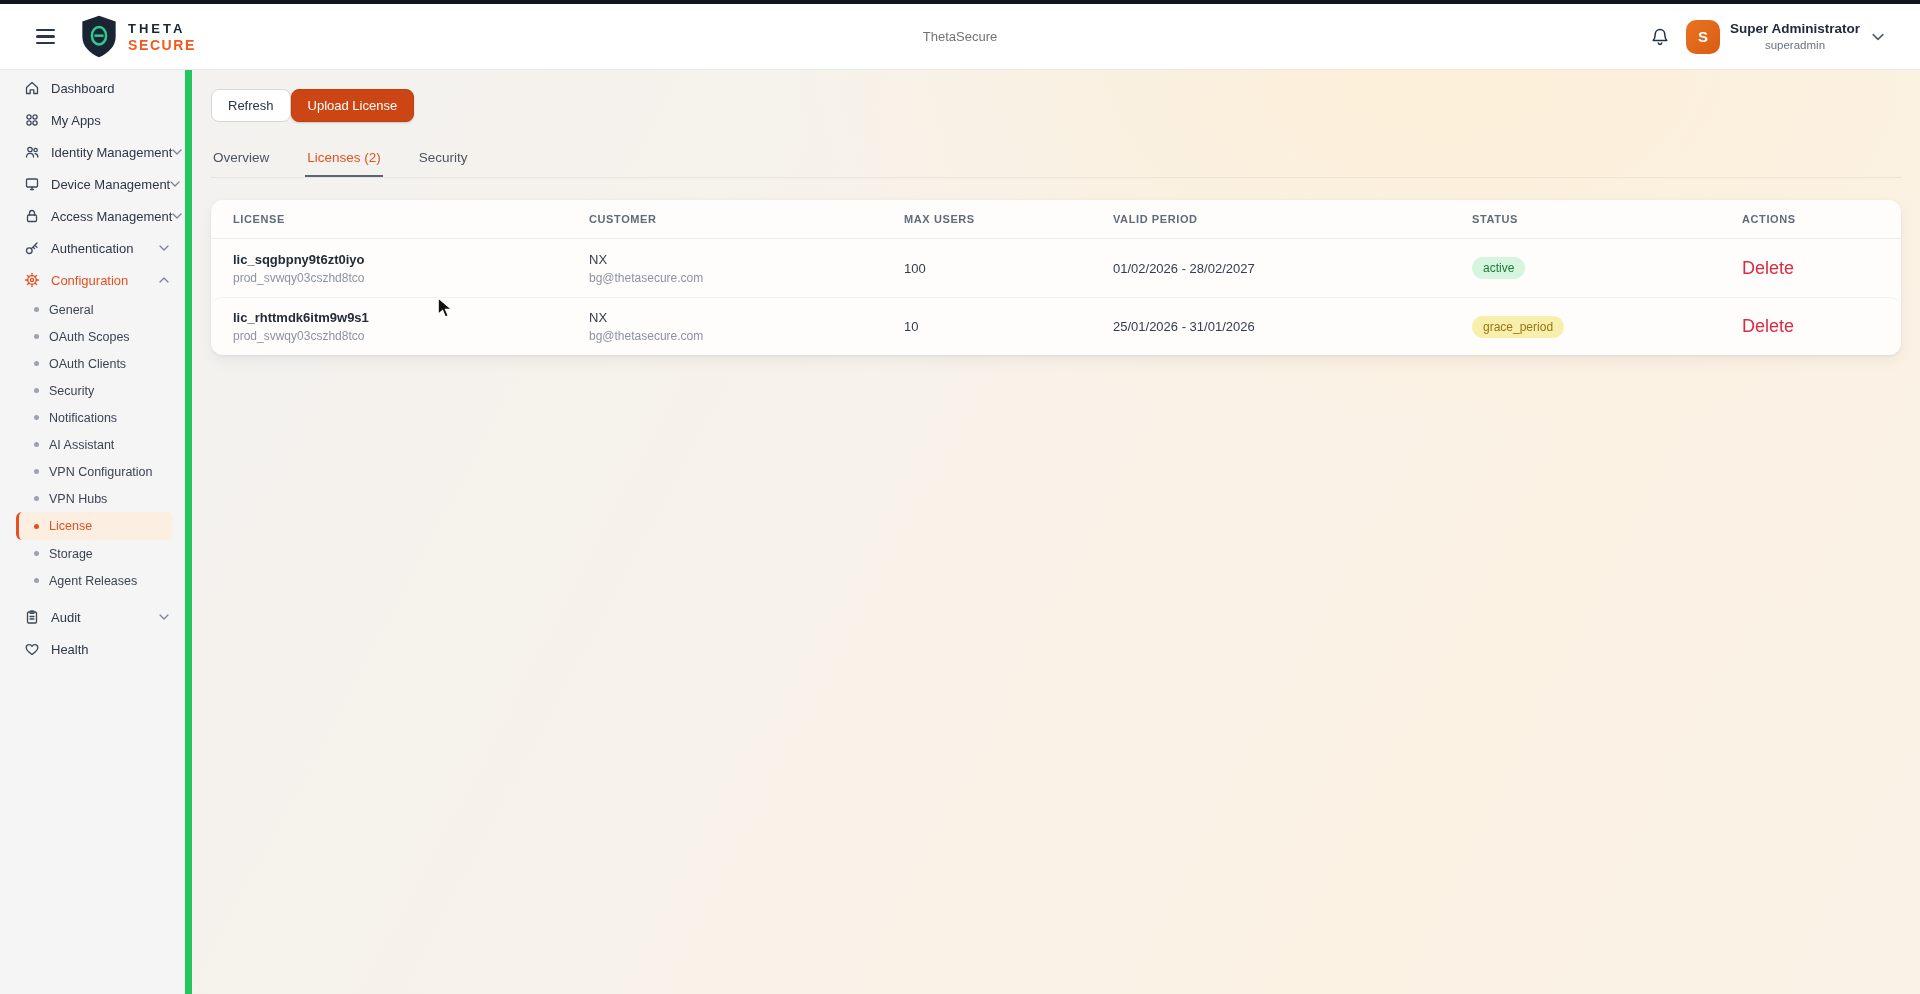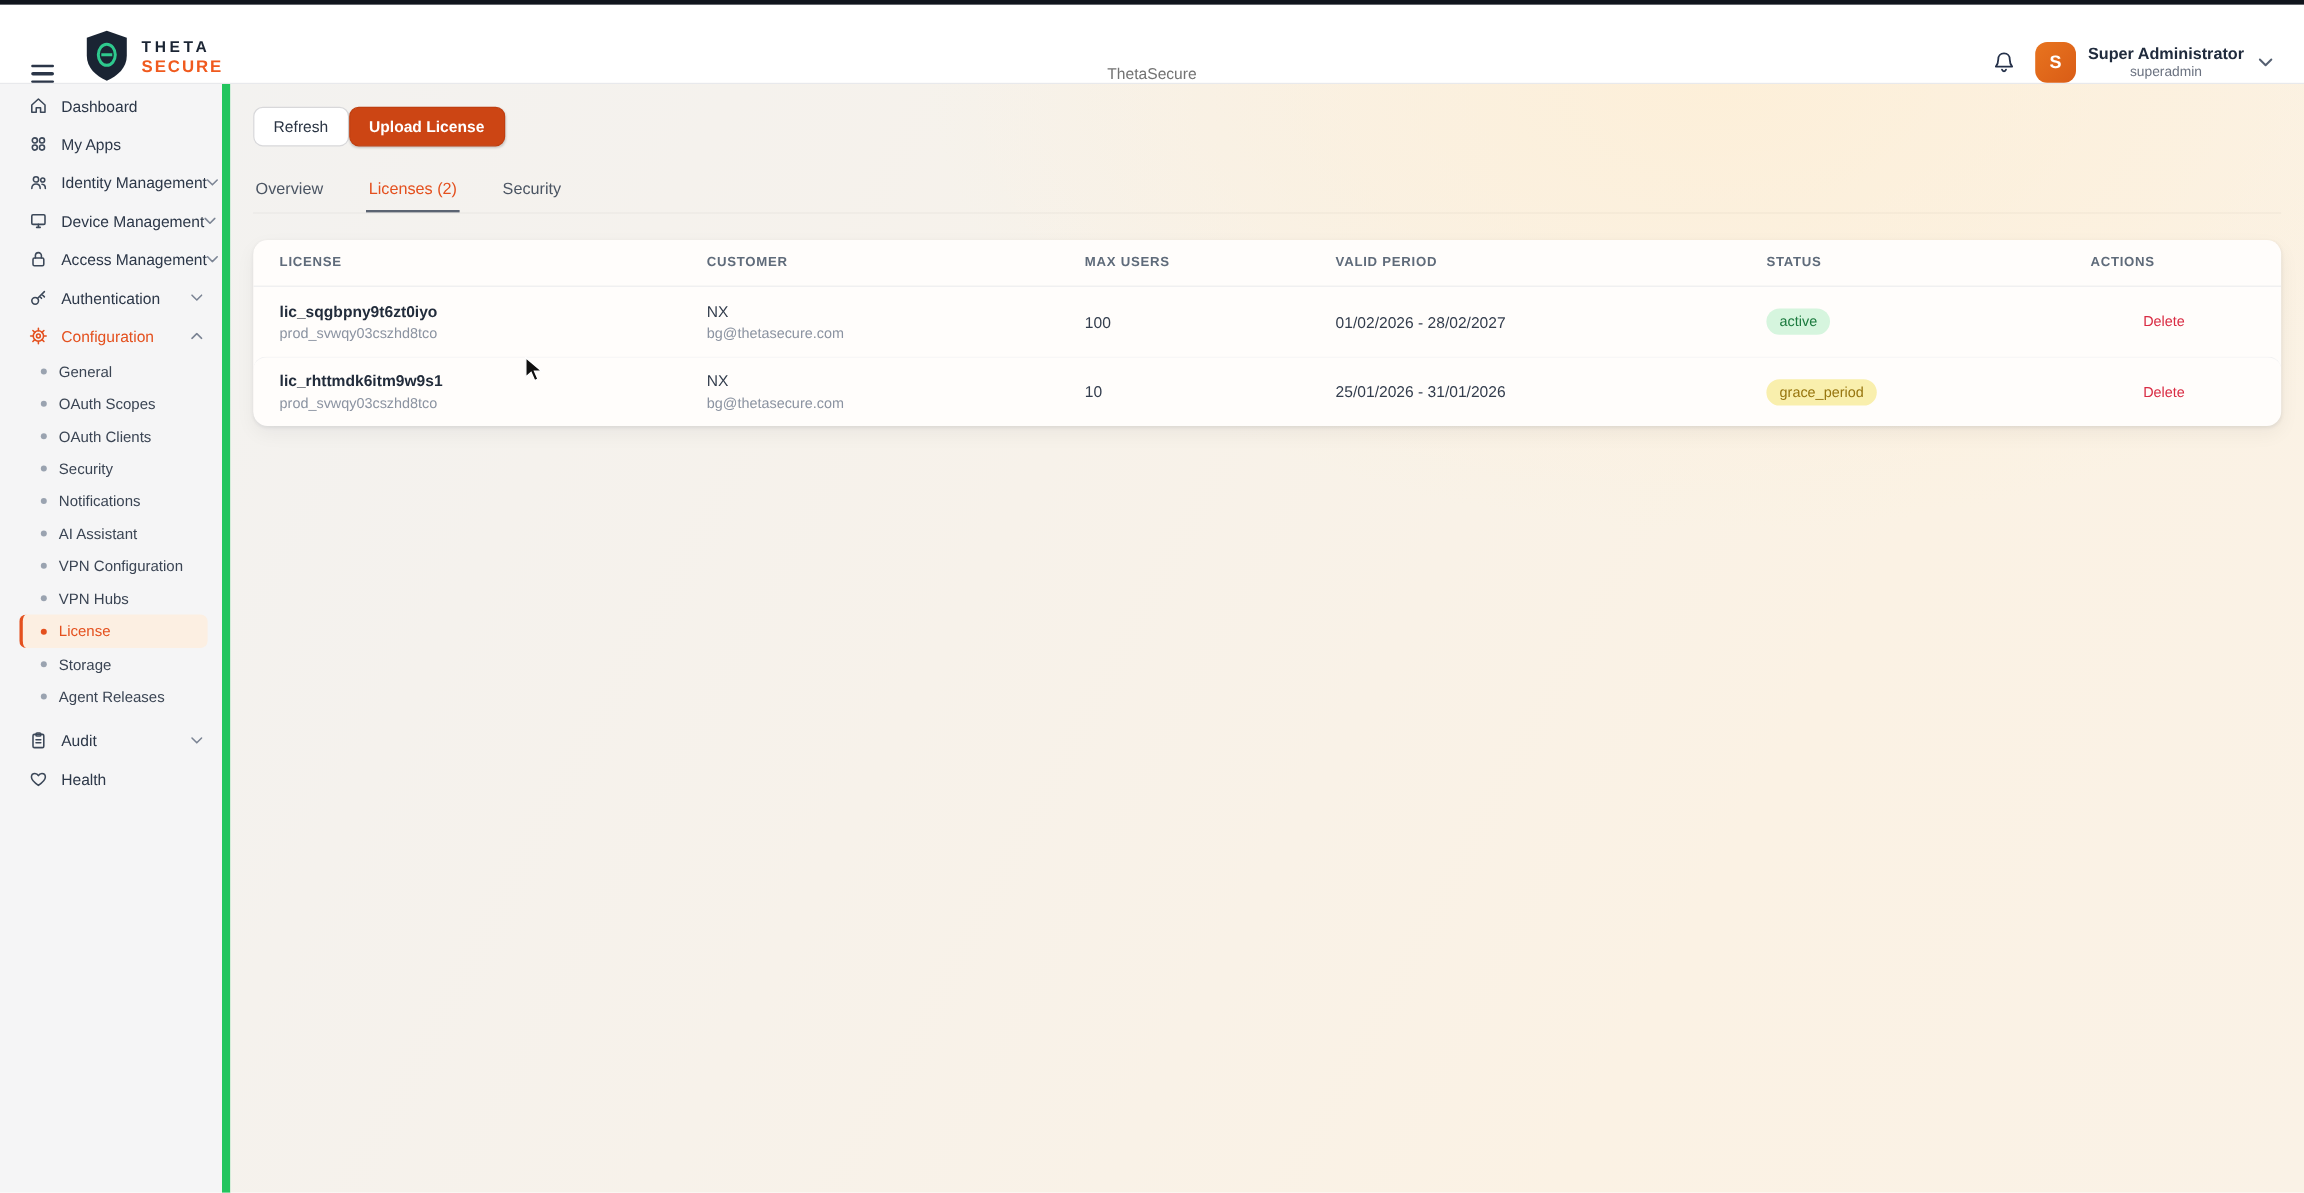--- a/index.html
+++ b/index.html
@@ -8,21 +8,21 @@
     width:1920px; height:994px; overflow:hidden;
     font-family:"Liberation Sans", sans-serif;
     color:#1f2937; background:#ffffff; position:relative;
   }
   
   .top-strip { height:4px; background:#10151d; }
 
   
   .header {
     height:66px; background:#ffffff; border-bottom:1px solid #e8e9ec;
-    display:flex; align-items:flex-end; padding:0 26px; position:relative;
+    display:flex; align-items:center; padding:0 36px; position:relative;
   }
   .hamburger { width:19px; display:flex; flex-direction:column; gap:4px; cursor:pointer; margin-right:24px; }
   .hamburger span { height:2.5px; background:#2b3648; border-radius:2px; }
   .logo { display:flex; align-items:center; gap:9px; }
   .logo-text { display:flex; flex-direction:column; line-height:1; }
   .logo-line1 { font-size:13px; font-weight:bold; letter-spacing:3px; color:#1b2534; }
   .logo-line2 { font-size:14px; font-weight:bold; letter-spacing:1.6px; color:#f05a1e; margin-top:3px; }
   .header-title {
     position:absolute; left:50%; transform:translateX(-50%);
     font-size:13px; font-weight:normal; color:#737373;
@@ -82,21 +82,21 @@
   .page-head { display:flex; justify-content:space-between; align-items:flex-start; }
   .page-title { margin:0; font-size:23px; line-height:26px; font-weight:bold; color:#1b2433; }
   .page-subtitle { margin:7px 0 0; font-size:13.5px; line-height:17px; color:#4b5563; }
   .head-actions { display:flex; gap:0; margin-top:5px; }
   .btn {
     font-size:13px; border-radius:8px; padding:8px 16px; cursor:pointer;
     font-family:inherit; line-height:15px;
   }
   .btn-secondary { background:#ffffff; border:1px solid #d8d8da; color:#2a3443; }
   .btn-primary {
-    background:#cc4514; border:1px solid #c03f10; color:#ffffff; font-weight:bold;
+    background:#cc4514; border:1px solid #c03f10; color:#ffffff; font-weight:normal;
     box-shadow:0 1px 2px rgba(0,0,0,0.18);
   }
 
   .tabs { display:flex; gap:34px; margin-top:24px; border-bottom:1px solid rgba(31,41,55,0.06);text-align:right; }
   .tab {
     font-size:13.5px; color:#4b5563; padding:4px 2px 10px; cursor:pointer;
     border-bottom:2px solid transparent;
   }
   .tab.active { color:#e4501e; border-bottom-color:#5b6472; }
 
@@ -114,21 +114,21 @@
   .th { font-size:11px; letter-spacing:0.6px; color:#5f6b7a; font-weight:bold; }
   .tr { height:58px; }
   .tr + .tr { border-top:1px solid #f1f1f2;border-radius:11px; }
   .cell-stack { display:flex; flex-direction:column; justify-content:space-between; }
   .cell-main { font-size:13px; font-weight:bold; color:#222c3b; line-height:15px; }
   .cell-sub { font-size:12px; color:#8b93a1; margin-top:4px; line-height:14px; }
   .cell { font-size:13px; color:#333d4d; }
   .pill { display:inline-block; font-size:12px; padding:4px 11px; border-radius:999px; width:fit-content; }
   .pill-active { background:#d6f5de; color:#1b7a3e; }
   .pill-grace { background:#f9efad; color:#97750f; }
-  .delete-link { font-size:12px; color:#d92b43; cursor:pointer;margin-left:44px; }
+  .delete-link { font-size:18px; color:#d92b43; cursor:pointer; }
 
   
   .cursor { position:absolute; left:436px; top:297px; z-index:50; pointer-events:none; }
 </style>
 </head>
 <body>
 
 <div class="top-strip"></div>
 
 <div class="header">

